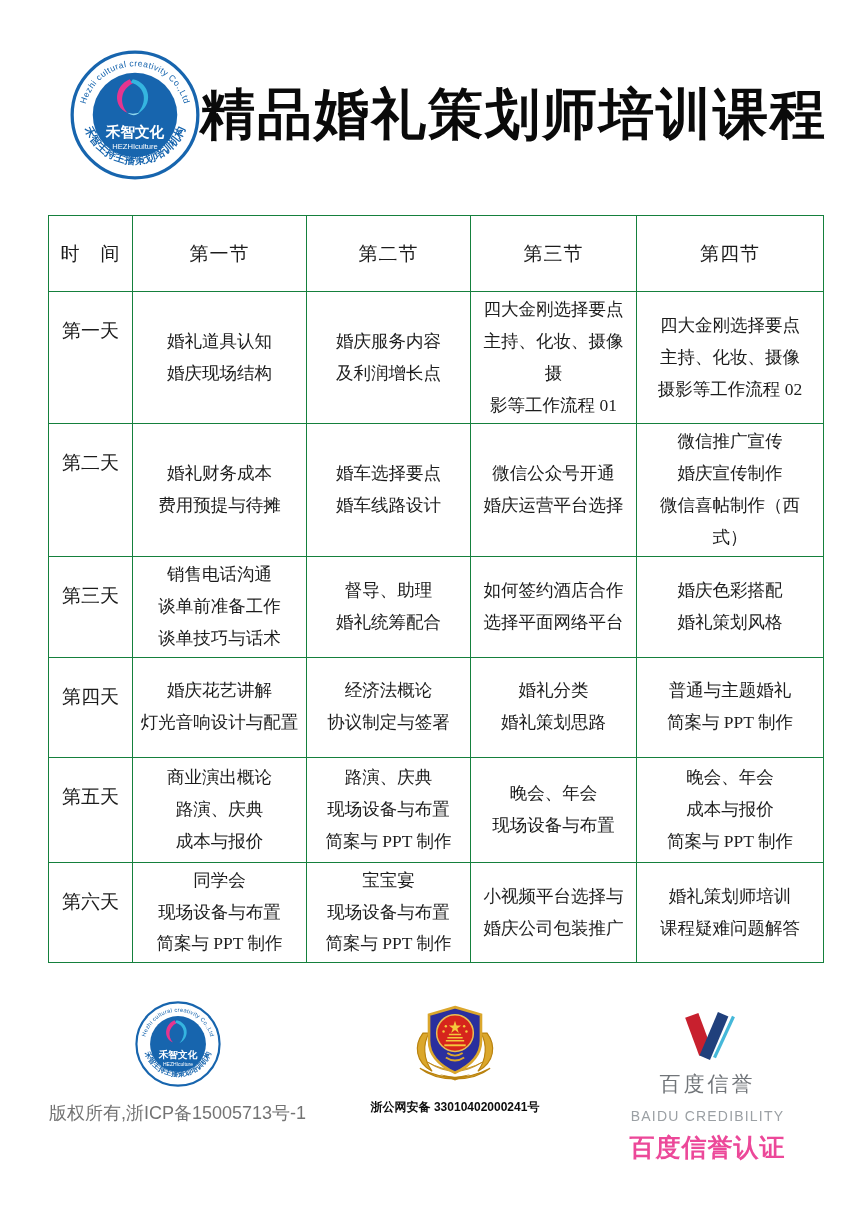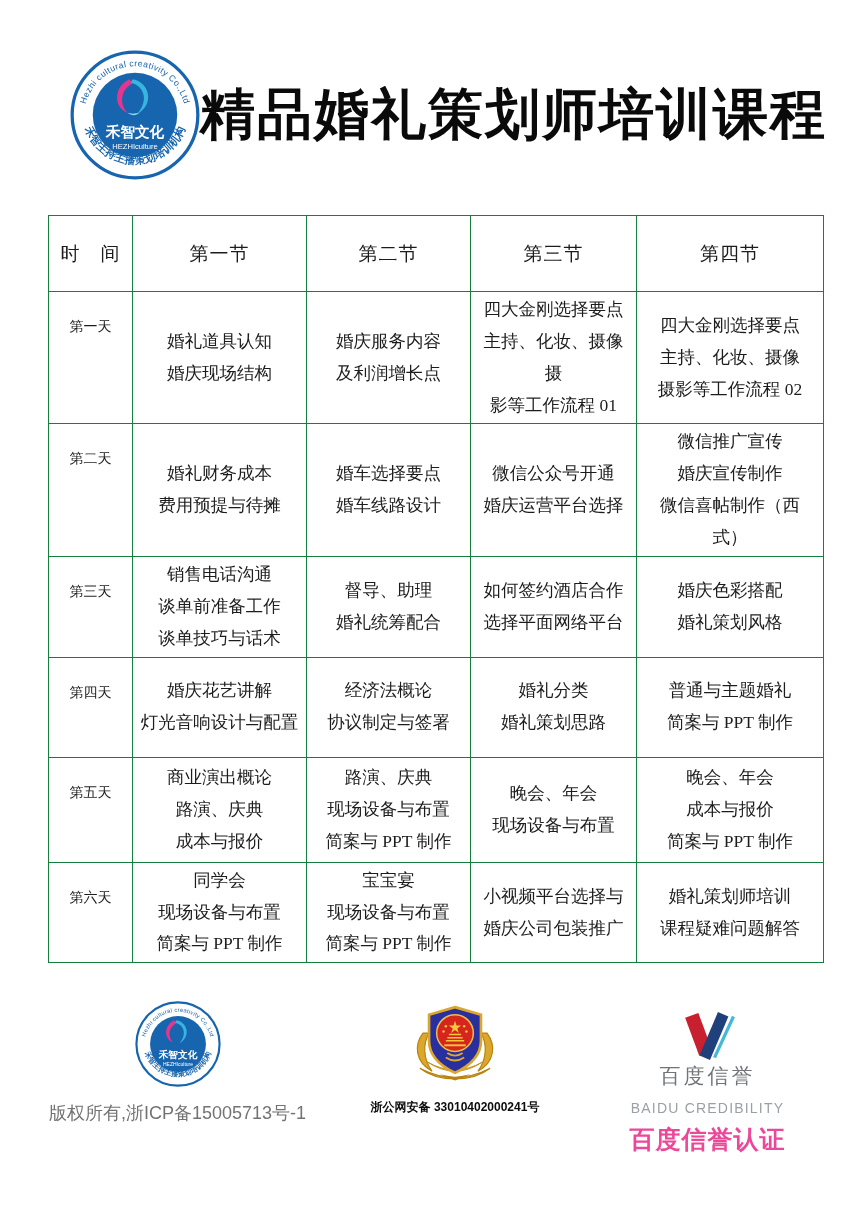--- a/index.html
+++ b/index.html
@@ -34,42 +34,42 @@
     background: #fff;
   }
   .schedule th, .schedule td {
     border: 1px solid #15803d;
     text-align: center;
     white-space: pre-line;
     padding: 2px 6px;
     font-weight: normal;
   }
   .schedule th { font-size: 19px; height: 76px; vertical-align: middle; letter-spacing: 1px; }
-  td.day-cell { vertical-align: top; padding-top: 26px; font-size: 14px; }
+  td.day-cell { vertical-align: top; padding-top: 26px; font-size: 19px; }
   td.session-cell { vertical-align: middle; font-size: 17.5px; line-height: 1.82; }
 
   
   .footer-col { position: absolute; display: flex; flex-direction: column; align-items: center; }
   .footer-copyright { left: 70px;  top: 1001px; width: 215px; }
   .footer-police    { left: 340px; top: 1001px; width: 230px; }
   .footer-baidu     { left: 625px; top: 1010px; width: 165px; }
 
   .logo-small { width: 86px; height: 86px; }
   .copyright-text {
     margin-top: 14px; font-family: "Liberation Sans", sans-serif;
     font-size: 18px; color: #737373; white-space: nowrap;
   }
   .badge-icon { width: 92px; height: 84px; }
   .police-caption {
     margin-top: 14px; font-family: "Liberation Sans", sans-serif;
     font-size: 12px; font-weight: bold; color: #0c0c0c; white-space: nowrap;
   }
   .baidu-v { width: 62px; height: 52px; }
   .baidu-name-cn {
-    margin-top: 0; font-family: "Liberation Sans", sans-serif;
+    margin-top: 8px; font-family: "Liberation Sans", sans-serif;
     font-size: 21px; color: #717579; letter-spacing: 3px; white-space: nowrap;
   }
   .baidu-name-en {
     margin-top: 10px; font-family: "Liberation Sans", sans-serif;
     font-size: 14px; color: #9ba0a4; letter-spacing: 1.2px; white-space: nowrap;
   }
   .baidu-caption {
     margin-top: 7px; font-family: "Liberation Sans", sans-serif;
     font-size: 25px; font-weight: 600; color: #ec4899; letter-spacing: 1px; white-space: nowrap;
   }

